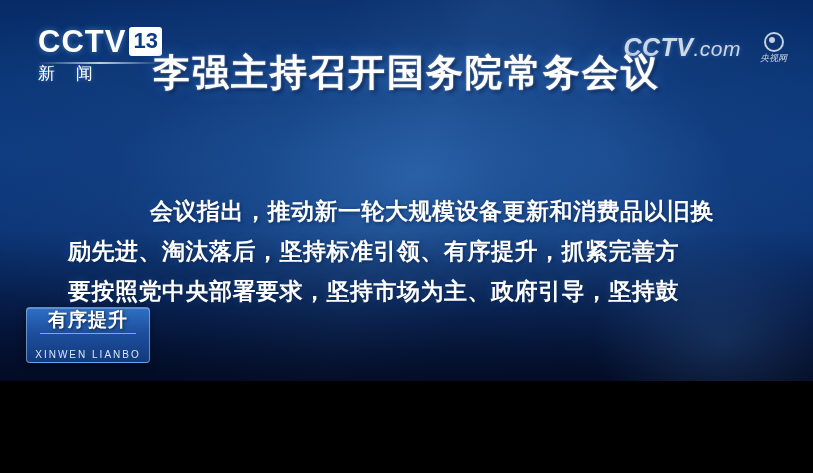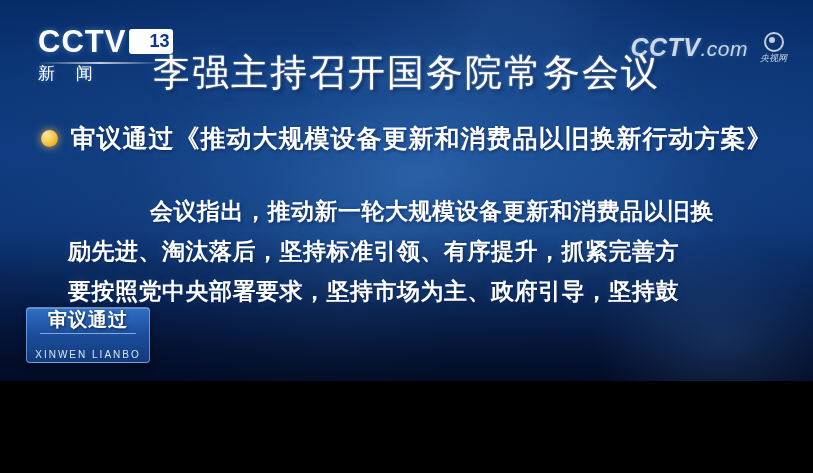--- a/index.html
+++ b/index.html
@@ -56,24 +56,24 @@
     font-size: 31px;
     font-weight: bold;
     letter-spacing: 1px;
     line-height: 1;
     text-shadow: 0 0 6px rgba(120,190,255,0.5);
   }
   .cctv-13 {
     margin-left: 3px;
     background: #ffffff;
     color: #0a3b86;
-    font-size: 18px;
+    font-size: 22px;
     font-weight: bold;
     line-height: 1;
-    padding: 3px 4px 4px 20px;
+    padding: 3px 4px 4px 4px;
     border-radius: 3px;
   }
   .cctv-sub {
     margin-top: 5px;
     color: #ffffff;
     font-size: 17px;
     letter-spacing: 8px;
     text-shadow: 0 0 5px rgba(120,190,255,0.45);
   }
   .cctv-divider {
@@ -101,21 +101,21 @@
     font-size: 25px;
     font-weight: bold;
     letter-spacing: 0.5px;
     text-shadow: 0 0 5px rgba(120,190,255,0.4);
   }
   .cctv-com-text .dotcom {
     font-weight: normal;
     font-size: 21px;
   }
   .cctv-com-badge {
-    margin-left: 12px;
+    margin-left: 19px;
     display: flex;
     flex-direction: column;
     align-items: center;
     line-height: 1.05;
     text-align: right;
   }
   .cctv-com-badge .eye {
     width: 16px;
     height: 16px;
     border-radius: 50%;
@@ -144,21 +144,21 @@
     left: 0;
     right: 0;
     text-align: center;
     z-index: 6;
   }
   .headline-text {
     display: inline-block;
     color: #ffffff;
     font-family: "Liberation Serif", "DejaVu Serif", serif;
     font-size: 37px;
-    font-weight: normal;
+    font-weight: bold;
     letter-spacing: 2px;
     text-shadow:
       0 0 2px rgba(255,255,255,0.6),
       2px 2px 5px rgba(0,20,60,0.9),
       0 0 14px rgba(80,160,255,0.5);
   }
 
   
   .subheadline {
     position: absolute;
@@ -281,32 +281,28 @@
     <div class="cctv-com-badge">
       <span class="eye"></span>
       <span class="cnlabel">央视网</span>
     </div>
   </div>
 
   <div class="headline">
     <span class="headline-text">李强主持召开国务院常务会议</span>
   </div>
 
-  <div class="subheadline">
-    <span class="bullet-dot"></span>
-    <span class="subheadline-text">审议通过《推动大规模设备更新和消费品以旧换新行动方案》</span>
-  </div>
 
   <div class="body-block">
     <div class="body-line indent">会议指出，推动新一轮大规模设备更新和消费品以旧换</div>
     <div class="body-line">励先进、淘汰落后，坚持标准引领、有序提升，抓紧完善方</div>
     <div class="body-line">要按照党中央部署要求，坚持市场为主、政府引导，坚持鼓</div>
   </div>
 
   <div class="corner-glow"></div>
 
   <div class="xwlb-bug">
-    <div class="xwlb-cn">审议通过</div>
+    <div class="xwlb-cn">有序提升</div>
     <div class="xwlb-underline"></div>
     <div class="xwlb-en">XINWEN LIANBO</div>
   </div>
 
 </div>
 
 </body></html>

